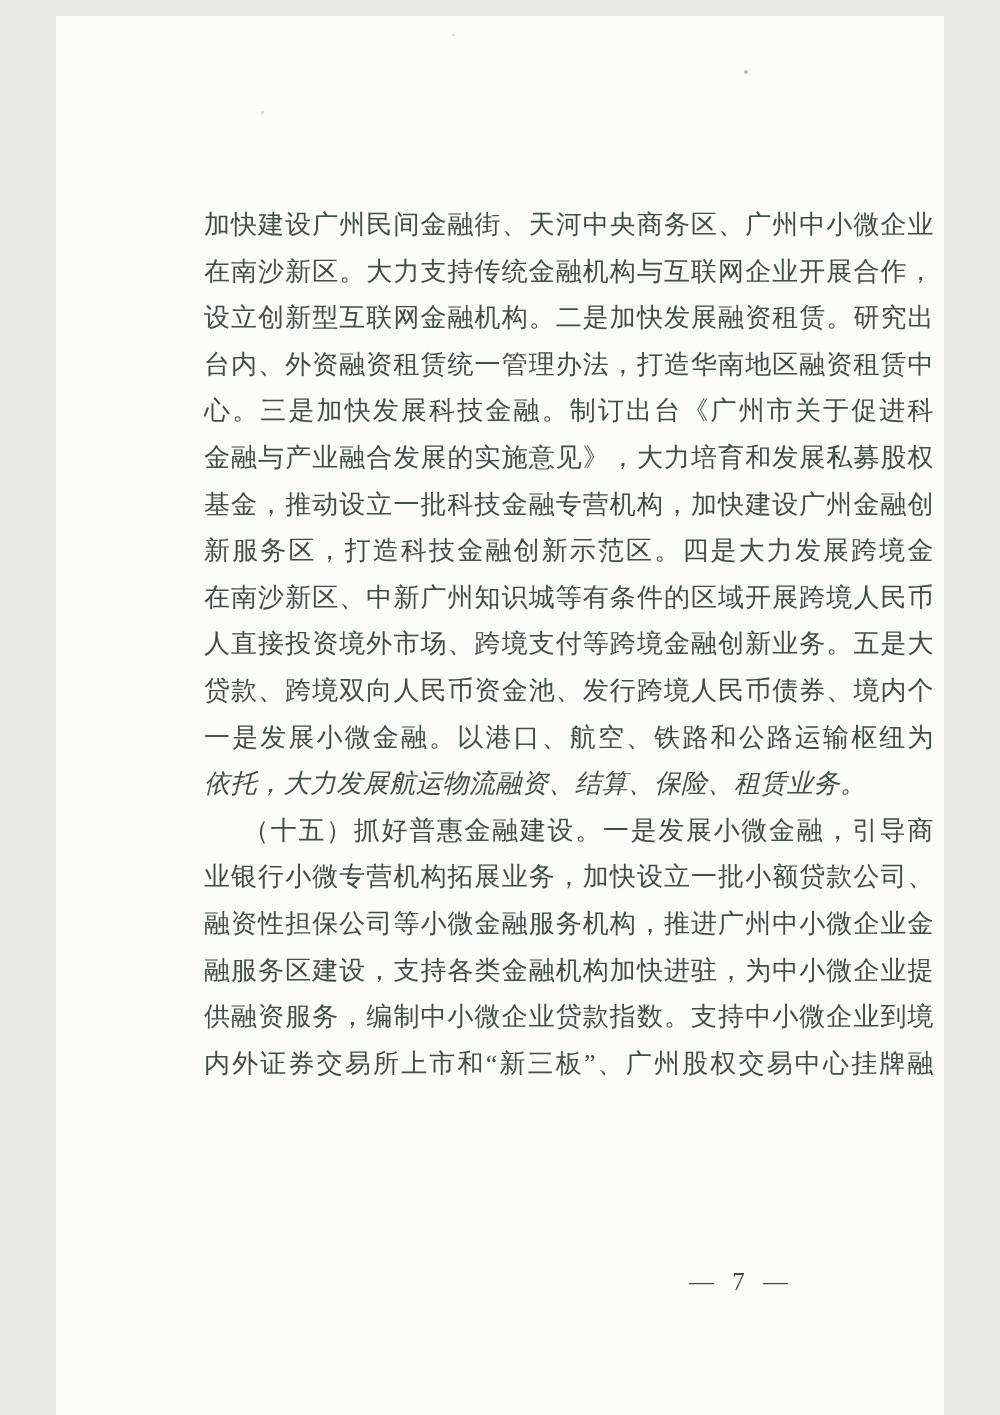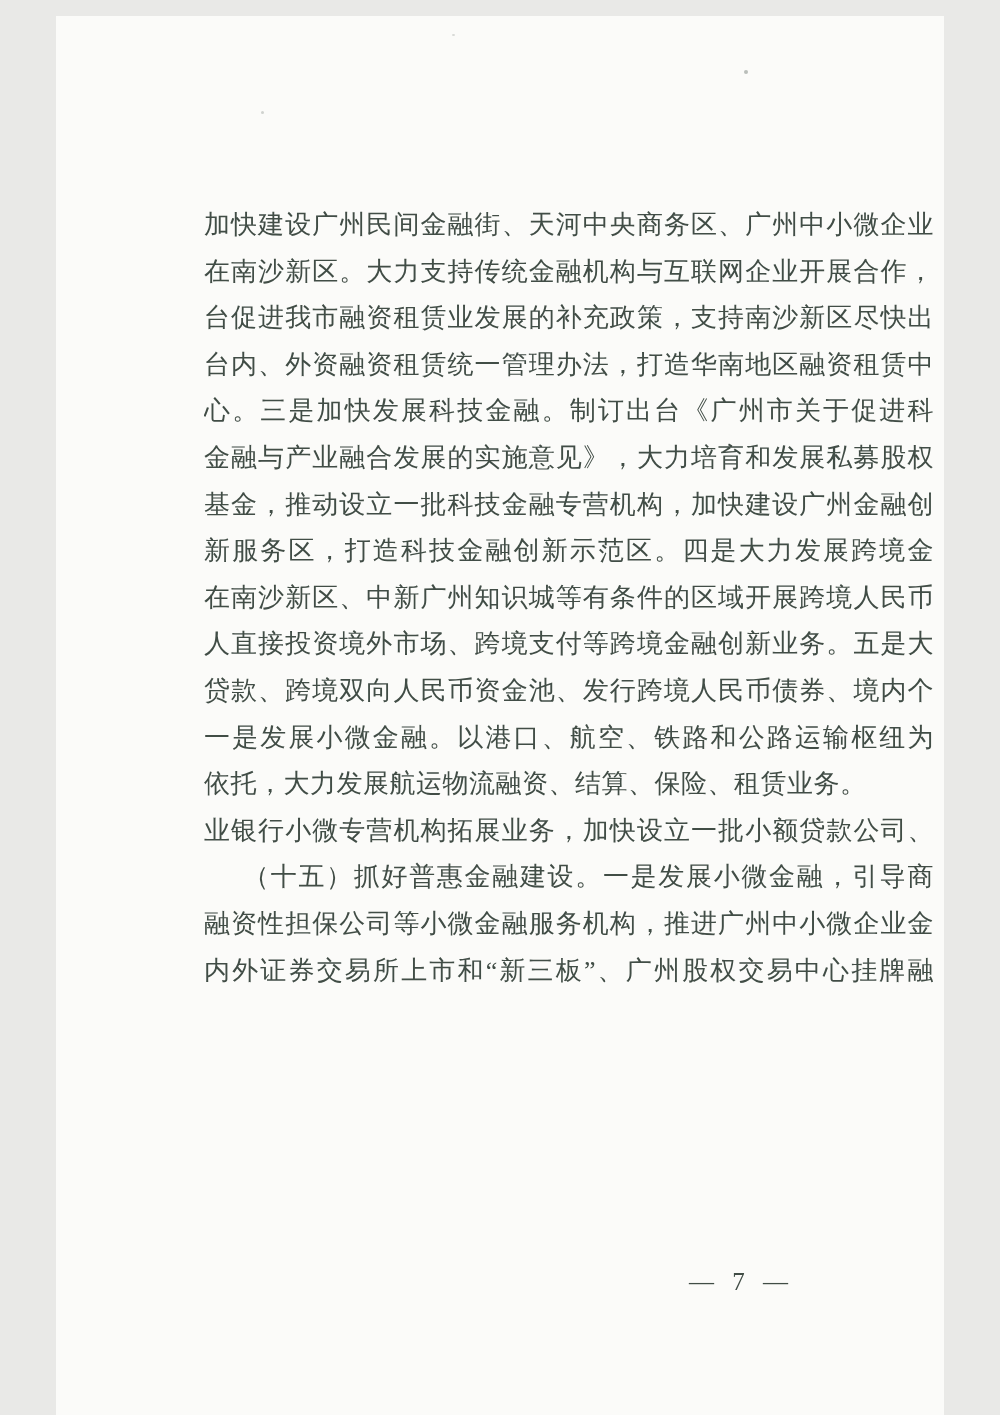--- a/index.html
+++ b/index.html
@@ -29,20 +29,21 @@
   .line {
     height: 46.6px;
     overflow: hidden;
     text-align: justify;
     text-align-last: justify;
     text-justify: inter-character;
     white-space: normal;
   }
   .line.last {
     text-align-last: left;
+    font-style: italic;
   }
   .line.indent {
     text-indent: 1.5em;
   }
   .page-number {
     position: absolute;
     right: 150px;
     top: 1252px;
     color: var(--ink, #414d46);
     font-size: 25px;
@@ -64,32 +65,34 @@
 
 <div class="page">
 
   <div class="speck s1"></div>
   <div class="speck s2"></div>
   <div class="speck s3"></div>
 
   <div class="body-text">
     <div class="line">加快建设广州民间金融街、天河中央商务区、广州中小微企业</div>
     <div class="line">在南沙新区。大力支持传统金融机构与互联网企业开展合作，</div>
-    <div class="line">台促进我市融资租赁业发展的补充政策，支持南沙新区尽快出</div>
+    <div class="line">设立创新型互联网金融机构。二是加快发展融资租赁。研究出</div>
     <div class="line">台内、外资融资租赁统一管理办法，打造华南地区融资租赁中</div>
     <div class="line">心。三是加快发展科技金融。制订出台《广州市关于促进科技、</div>
     <div class="line">金融与产业融合发展的实施意见》，大力培育和发展私募股权</div>
     <div class="line">基金，推动设立一批科技金融专营机构，加快建设广州金融创</div>
     <div class="line">新服务区，打造科技金融创新示范区。四是大力发展跨境金融。</div>
     <div class="line">在南沙新区、中新广州知识城等有条件的区域开展跨境人民币</div>
     <div class="line">人直接投资境外市场、跨境支付等跨境金融创新业务。五是大</div>
     <div class="line">贷款、跨境双向人民币资金池、发行跨境人民币债券、境内个</div>
     <div class="line">一是发展小微金融。以港口、航空、铁路和公路运输枢纽为</div>
     <div class="line last">依托，大力发展航运物流融资、结算、保险、租赁业务。</div>
+    <div class="line indent">（十五）抓好普惠金融建设。一是发展小微金融，引导商</div>
     <div class="line">业银行小微专营机构拓展业务，加快设立一批小额贷款公司、</div>
-    <div class="line indent">（十五）抓好普惠金融建设。一是发展小微金融，引导商</div>
     <div class="line">融资性担保公司等小微金融服务机构，推进广州中小微企业金</div>
+    <div class="line">融服务区建设，支持各类金融机构加快进驻，为中小微企业提</div>
+    <div class="line">供融资服务，编制中小微企业贷款指数。支持中小微企业到境</div>
     <div class="line">内外证券交易所上市和“新三板”、广州股权交易中心挂牌融</div>
   </div>
 
   <div class="page-number">— 7 —</div>
 
 </div>
 
 </body></html>

